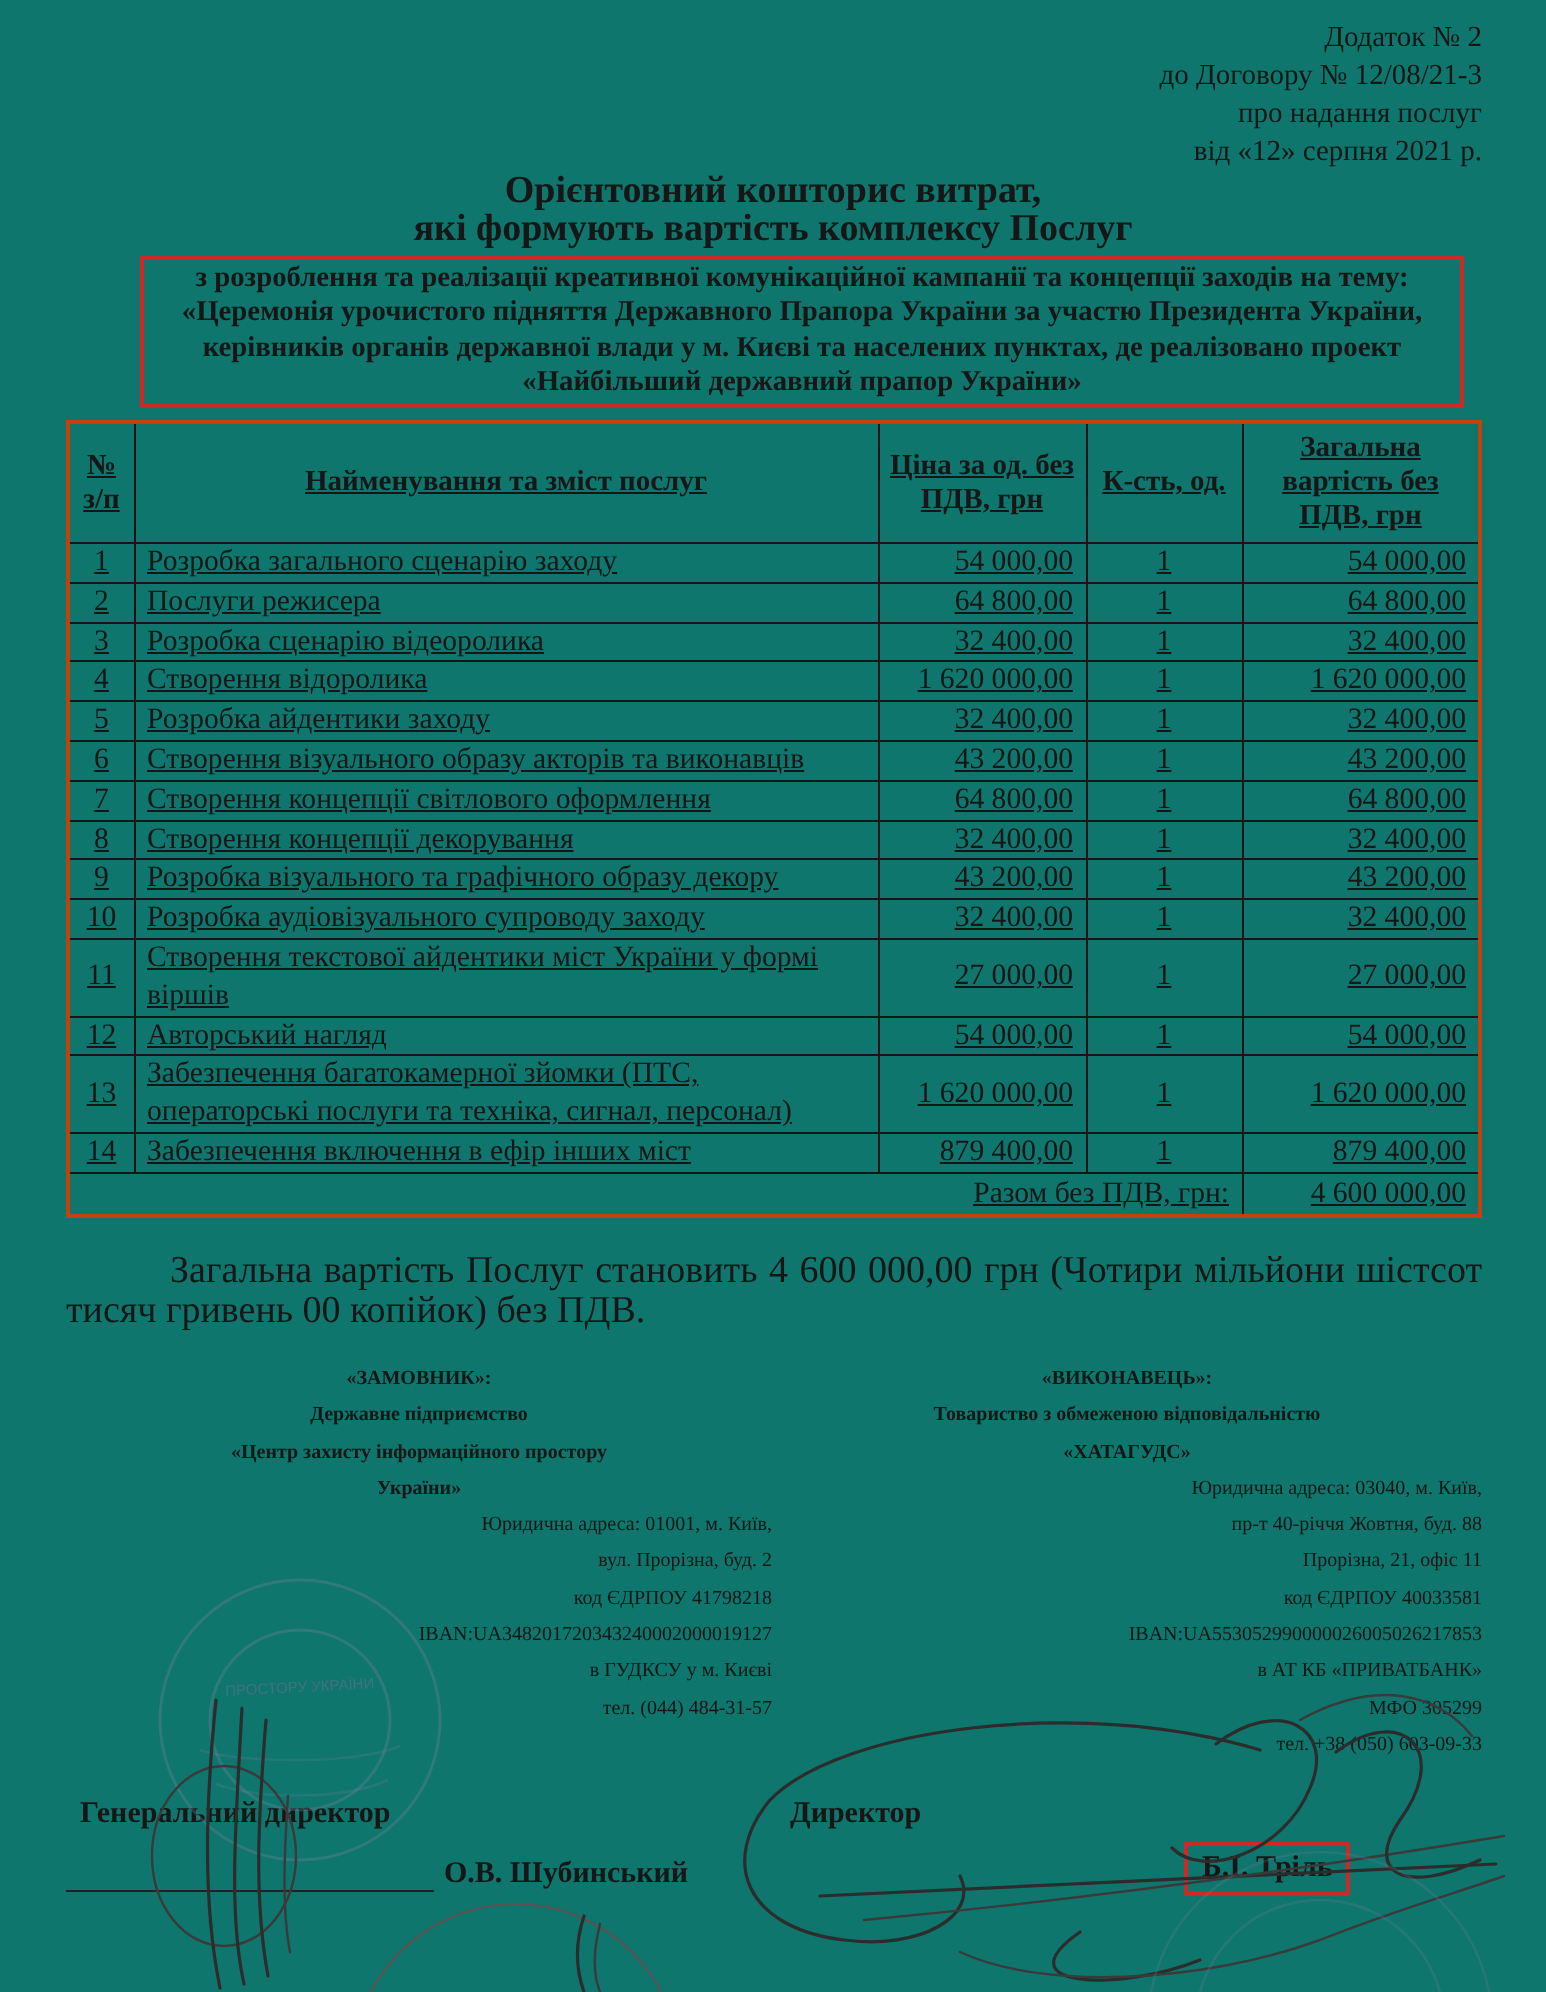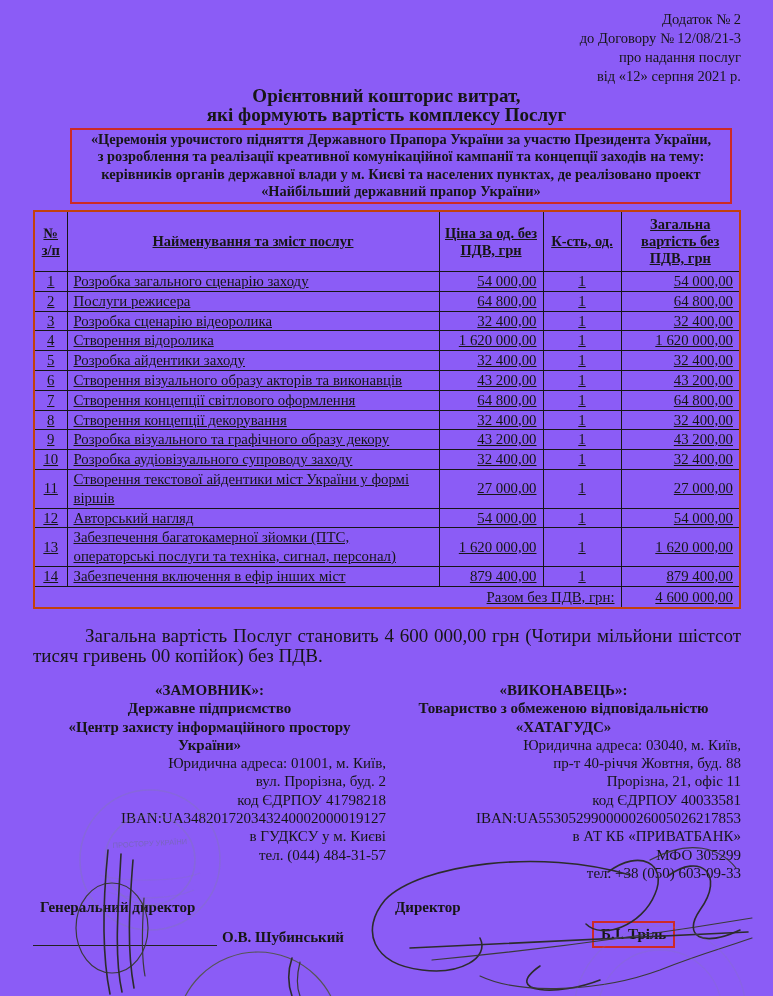--- a/index.html
+++ b/index.html
@@ -1,17 +1,17 @@
 <!DOCTYPE html>
 <html><head>
 <meta charset="utf-8">
 <style>
   html,body{margin:0;padding:0;background:#e8e8e8;}
   .page{
-    position:relative;width:773px;height:996px;margin:0 auto;background:#8b5cf6;
+    position:relative;width:773px;height:996px;margin:0 auto;background:#0f766e;
     font-family:"Liberation Serif","DejaVu Serif",serif;color:#161616;overflow:hidden;
   }
   
   .ref-block{position:absolute;top:10px;right:32px;text-align:right;font-size:14.5px;line-height:19px;}
   
   .title-block{position:absolute;top:86px;left:0;width:100%;text-align:center;font-weight:bold;font-size:19px;line-height:19px;}
   
   .subject-box{
     position:absolute;top:128px;left:70px;width:648px;border:2px solid #cd2a27;
     padding:1px 5px;text-align:center;font-weight:bold;font-size:14.4px;line-height:17.4px;
@@ -31,21 +31,21 @@
   tr.total-row td{line-height:20px;}
   td.total-label{text-align:right;padding-right:8px;}
   td.total-value{text-align:right;}
   
   .summary{
     position:absolute;top:626px;left:33px;width:708px;font-size:19px;line-height:20px;
     text-align:justify;text-indent:52px;
   }
   
   .parties{position:absolute;top:681px;left:33px;width:708px;display:flex;}
-  .party{font-size:15px;line-height:18.3px;}
+  .party{font-size:10px;line-height:18.3px;}
   .party.left{width:353px;}
   .party.right{width:355px;}
   .party .role,.party .org-line{font-weight:bold;text-align:center;}
   .party .detail-line{text-align:right;padding-left:7px;}
   .party.right .detail-line{padding-left:9px;}
   
   .signer-titles{position:absolute;top:899px;left:0;width:773px;font-weight:bold;font-size:15px;}
   .signer-title.left{position:absolute;left:40px;top:0;}
   .signer-title.right{position:absolute;left:395px;top:0;}
   .name-row{position:absolute;top:926px;left:0;width:773px;font-weight:bold;font-size:15px;}
@@ -73,22 +73,22 @@
       <div class="ref-line">про надання послуг</div>
       <div class="ref-line">від «12» серпня 2021 р.</div>
     </div>
 
   <div class="title-block">
     <div>Орієнтовний кошторис витрат,</div>
     <div>які формують вартість комплексу Послуг</div>
   </div>
 
   <div class="subject-box">
+      <div class="subject-line">з розроблення та реалізації креативної комунікаційної кампанії та концепції заходів на тему:</div>
       <div class="subject-line">«Церемонія урочистого підняття Державного Прапора України за участю Президента України,</div>
-      <div class="subject-line">з розроблення та реалізації креативної комунікаційної кампанії та концепції заходів на тему:</div>
       <div class="subject-line">керівників органів державної влади у м. Києві та населених пунктах, де реалізовано проект</div>
       <div class="subject-line">«Найбільший державний прапор України»</div>
     </div>
 
   <table class="estimate">
     <colgroup>
       <col style="width:33px">
         <col style="width:372px">
         <col style="width:104px">
         <col style="width:78px">

